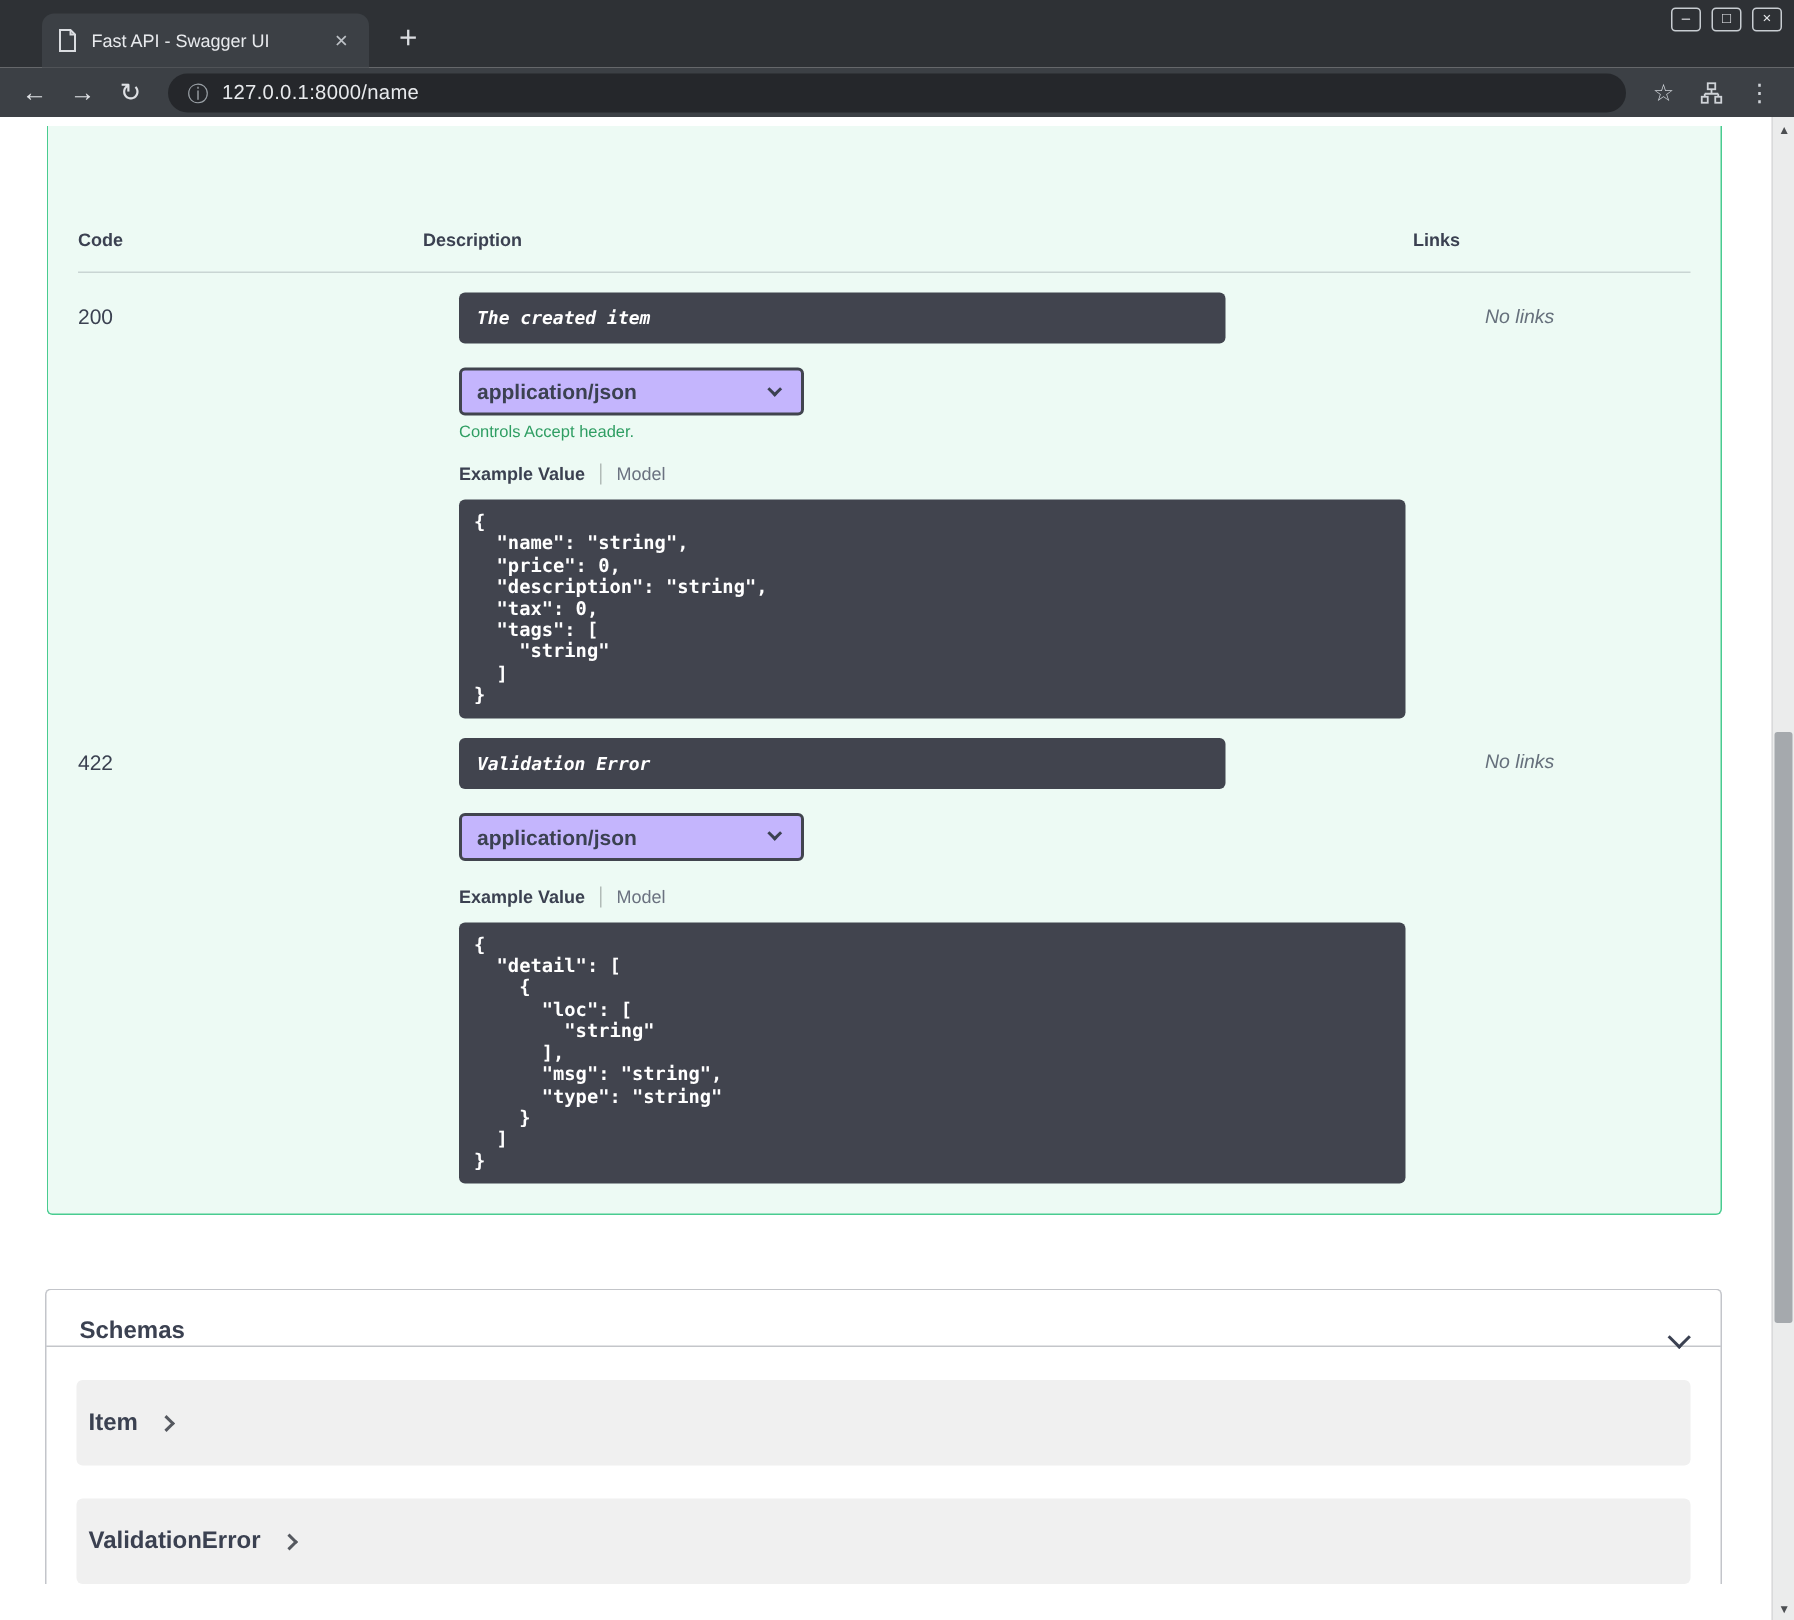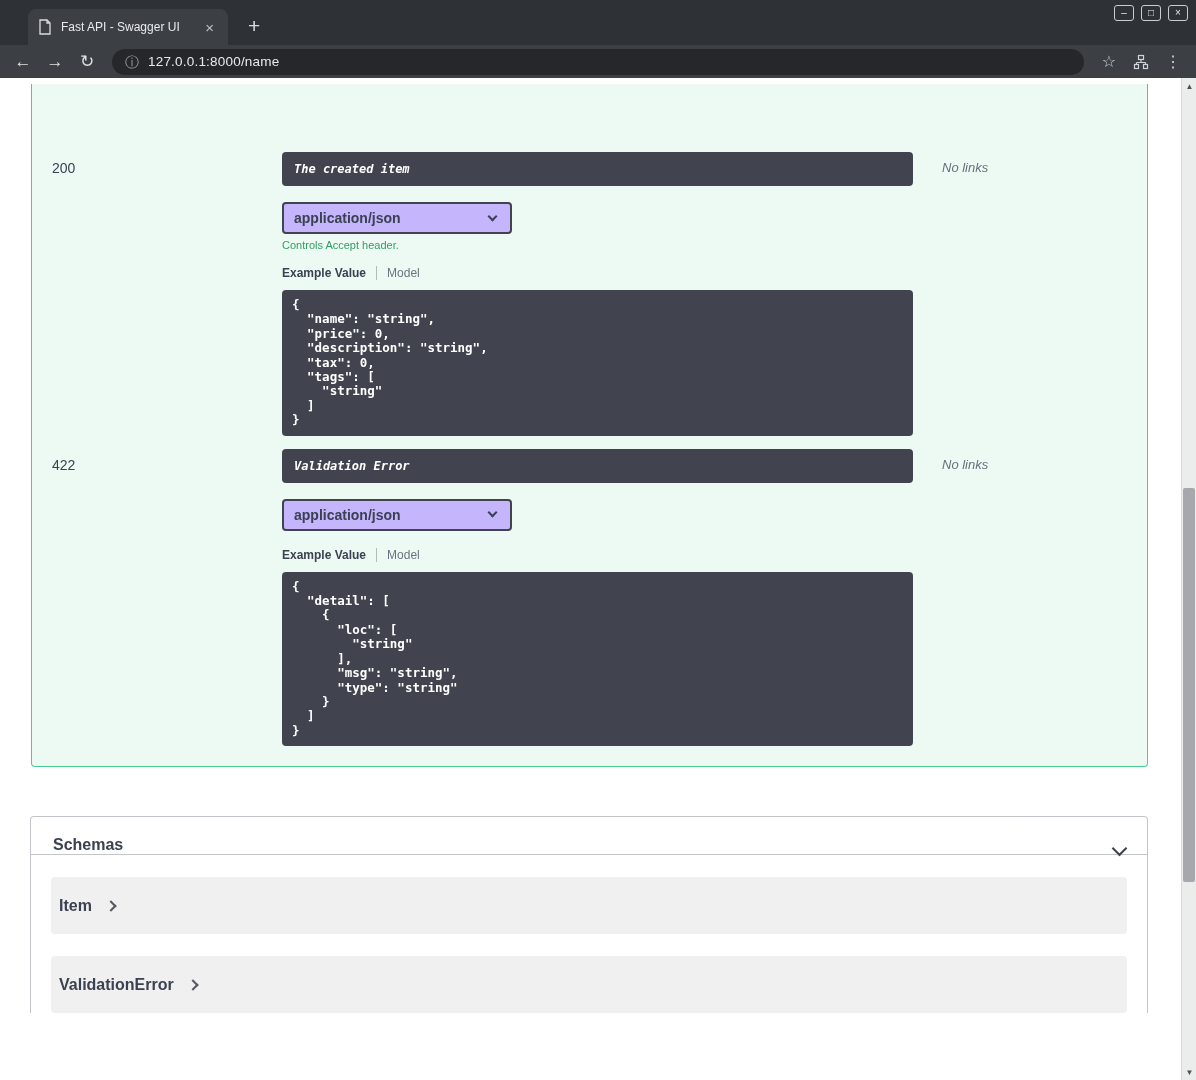--- a/index.html
+++ b/index.html
@@ -9,21 +9,21 @@
     font-family:"Liberation Sans", sans-serif;
     background:#fff;
   }
 
   
   .titlebar {
     height:45px; background:#2e3135; position:relative;
     display:flex; align-items:flex-end;
   }
   .tab {
-    margin-left:28px; height:36px; width:200px; background:#3c4045;
+    margin-left:28px; height:36px; width:218px; background:#3c4045;
     border-radius:8px 8px 0 0; display:flex; align-items:center;
     padding:0 10px; gap:9px; cursor:default;
   }
   .favicon { width:14px; height:16px; flex:0 0 auto; }
   .tab-title { color:#e8eaed; font-size:12px; flex:1; white-space:nowrap; overflow:hidden; }
   .tab-close { color:#bdc1c6; font-size:15px; line-height:1; padding:2px 4px; border-radius:50%; }
   .new-tab { color:#dadce0; font-size:21px; line-height:1; margin:0 0 9px 14px; padding:0 6px; }
   .win-controls { position:absolute; top:5px; right:8px; display:flex; gap:7px; }
   .win-btn {
     width:20px; height:16px; border:1px solid #c8cdd2; border-radius:3px;
@@ -68,26 +68,26 @@
     height:46px; display:flex; align-items:center; padding:0 20px;
   }
   .section-title { font-size:14px; font-weight:bold; color:#3b4151; }
 
   .resp-body { padding:12px 20px 20px; }
   .thead {
     display:grid; grid-template-columns:230px 660px 1fr;
     font-size:12px; font-weight:bold; color:#3b4151;
     padding:14px 0; border-bottom:1px solid rgba(59,65,81,.2);
   }
-  .trow { display:grid; grid-template-columns:230px 660px 1fr; padding-top:13px; }
+  .trow { display:grid; grid-template-columns:230px 660px 1fr; padding-top:13px;gap:24px; }
   .code-cell { font-size:14px; color:#3b4151; padding-top:8px; }
   .links-cell { font-size:13px; color:#66707c; font-style:italic; padding-top:8px; }
 
   .desc-box {
-    width:631px; background:#41444e; border-radius:4px; padding:10px 12px;
+    width:511px; background:#41444e; border-radius:4px; padding:10px 12px;
     color:#fff; font-family:"DejaVu Sans Mono", monospace;
     font-style:italic; font-weight:600; font-size:12px; margin-bottom:16px;
   }
   .ct-select {
     width:230px; height:32px; background:#c4b5fd;
     border:2px solid #41444e; border-radius:4px;
     display:flex; align-items:center; justify-content:space-between;
     padding:0 14px 0 10px; font-weight:bold; font-size:14px; color:#3b4151;
     margin-bottom:5px; cursor:pointer;
   }
@@ -180,20 +180,25 @@
   <div class="right-btn">⋮</div>
 </div>
 
 <div class="viewport">
   <div class="page">
 
     <div class="opblock">
       <div class="opblock-spacer"></div>
 
       <div class="resp-body">
+        <div class="thead">
+          <div>Code</div>
+          <div>Description</div>
+          <div>Links</div>
+        </div>
 
         <div class="trow">
           <div class="code-cell">200</div>
           <div>
             <div class="desc-box">The created item</div>
             <div class="ct-select">
               <span>application/json</span>
               <span class="chev sm-down"></span>
             </div>
             <div class="accept-note">Controls Accept header.</div>

